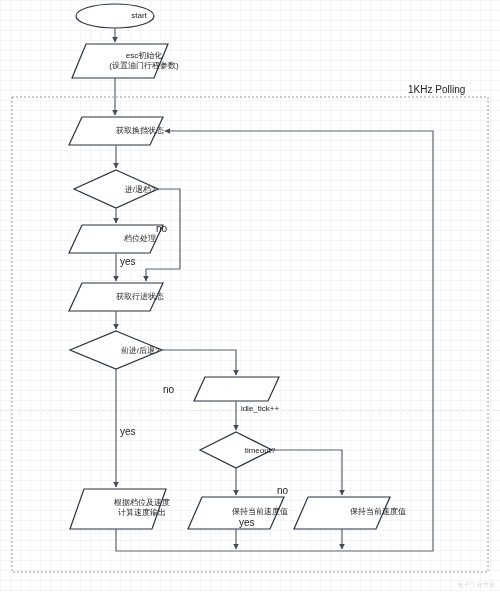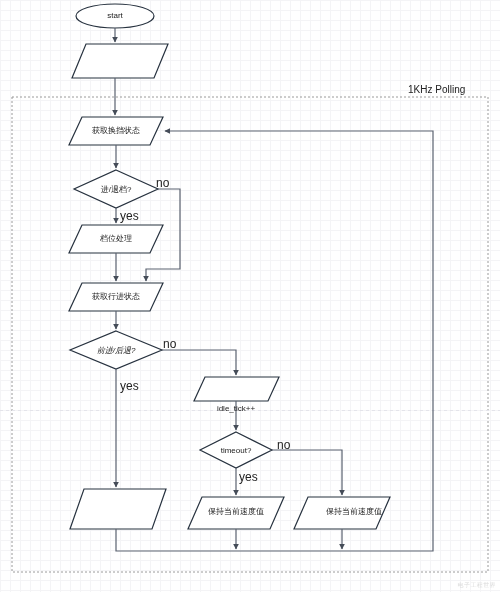--- a/index.html
+++ b/index.html
@@ -31,27 +31,29 @@
     left: 0;
     top: 0;
   }
   .node-text {
     position: absolute;
     text-align: center;
     color: #1a1a1a;
     line-height: 1.25;
     pointer-events: none;
     white-space: pre-line;
+    margin-left: 24px;
   }
   .cn { font-size: 8px; }
   .en { font-size: 8px; }
   .edge-label {
     position: absolute;
-    font-size: 12px;
+    font-size: 10px;
     color: #222222;
+    margin-top: 47px;
   }
   .group-label {
     position: absolute;
     font-size: 10px;
     color: #222222;
   }
   .watermark {
     position: absolute;
     right: 4px;
     bottom: 2px;
@@ -129,35 +131,39 @@
 
     <g stroke="#5a6270" stroke-width="1.2" fill="none">
       <path d="M116,529 L116,551 L433,551 L433,131 L165,131" marker-end="url(#arrow)"></path>
       <line x1="236" y1="529" x2="236" y2="549" marker-end="url(#arrow)"></line>
       <line x1="342" y1="529" x2="342" y2="549" marker-end="url(#arrow)"></line>
     </g>
   </svg>
 
   <div class="node-text en" style="left:76px; top:11px; width:78px;">start</div>
 
+  <div class="node-text cn" style="left:70px; top:51px; width:100px;">esc初始化
+(设置油门行程参数)</div>
 
   <div class="node-text cn" style="left:66px; top:126px; width:100px;">获取换挡状态</div>
 
   <div class="node-text cn" style="left:76px; top:185px; width:80px;">进/退档?</div>
 
   <div class="node-text cn" style="left:66px; top:234px; width:100px;">档位处理</div>
 
   <div class="node-text cn" style="left:66px; top:292px; width:100px;">获取行进状态</div>
 
-  <div class="node-text cn" style="left:76px; top:346px; width:80px;font-style:italic;">前进/后退?</div>
+  <div class="node-text cn" style="left:76px; top:346px; width:80px;">前进/后退?</div>
 
   <div class="node-text en" style="left:196px; top:404px; width:80px;">idle_tick++</div>
 
   <div class="node-text en" style="left:206px; top:446px; width:60px;">timeout?</div>
 
+  <div class="node-text cn" style="left:68px; top:498px; width:100px;">根据档位及速度
+计算速度输出</div>
 
   <div class="node-text cn" style="left:186px; top:507px; width:100px;">保持当前速度值</div>
 
   <div class="node-text cn" style="left:304px; top:507px; width:100px;">保持当前速度值</div>
 
   <div class="edge-label" style="left:156px; top:176px;">no</div>
 
   <div class="edge-label" style="left:120px; top:209px;">yes</div>
 
   <div class="edge-label" style="left:163px; top:337px;">no</div>

